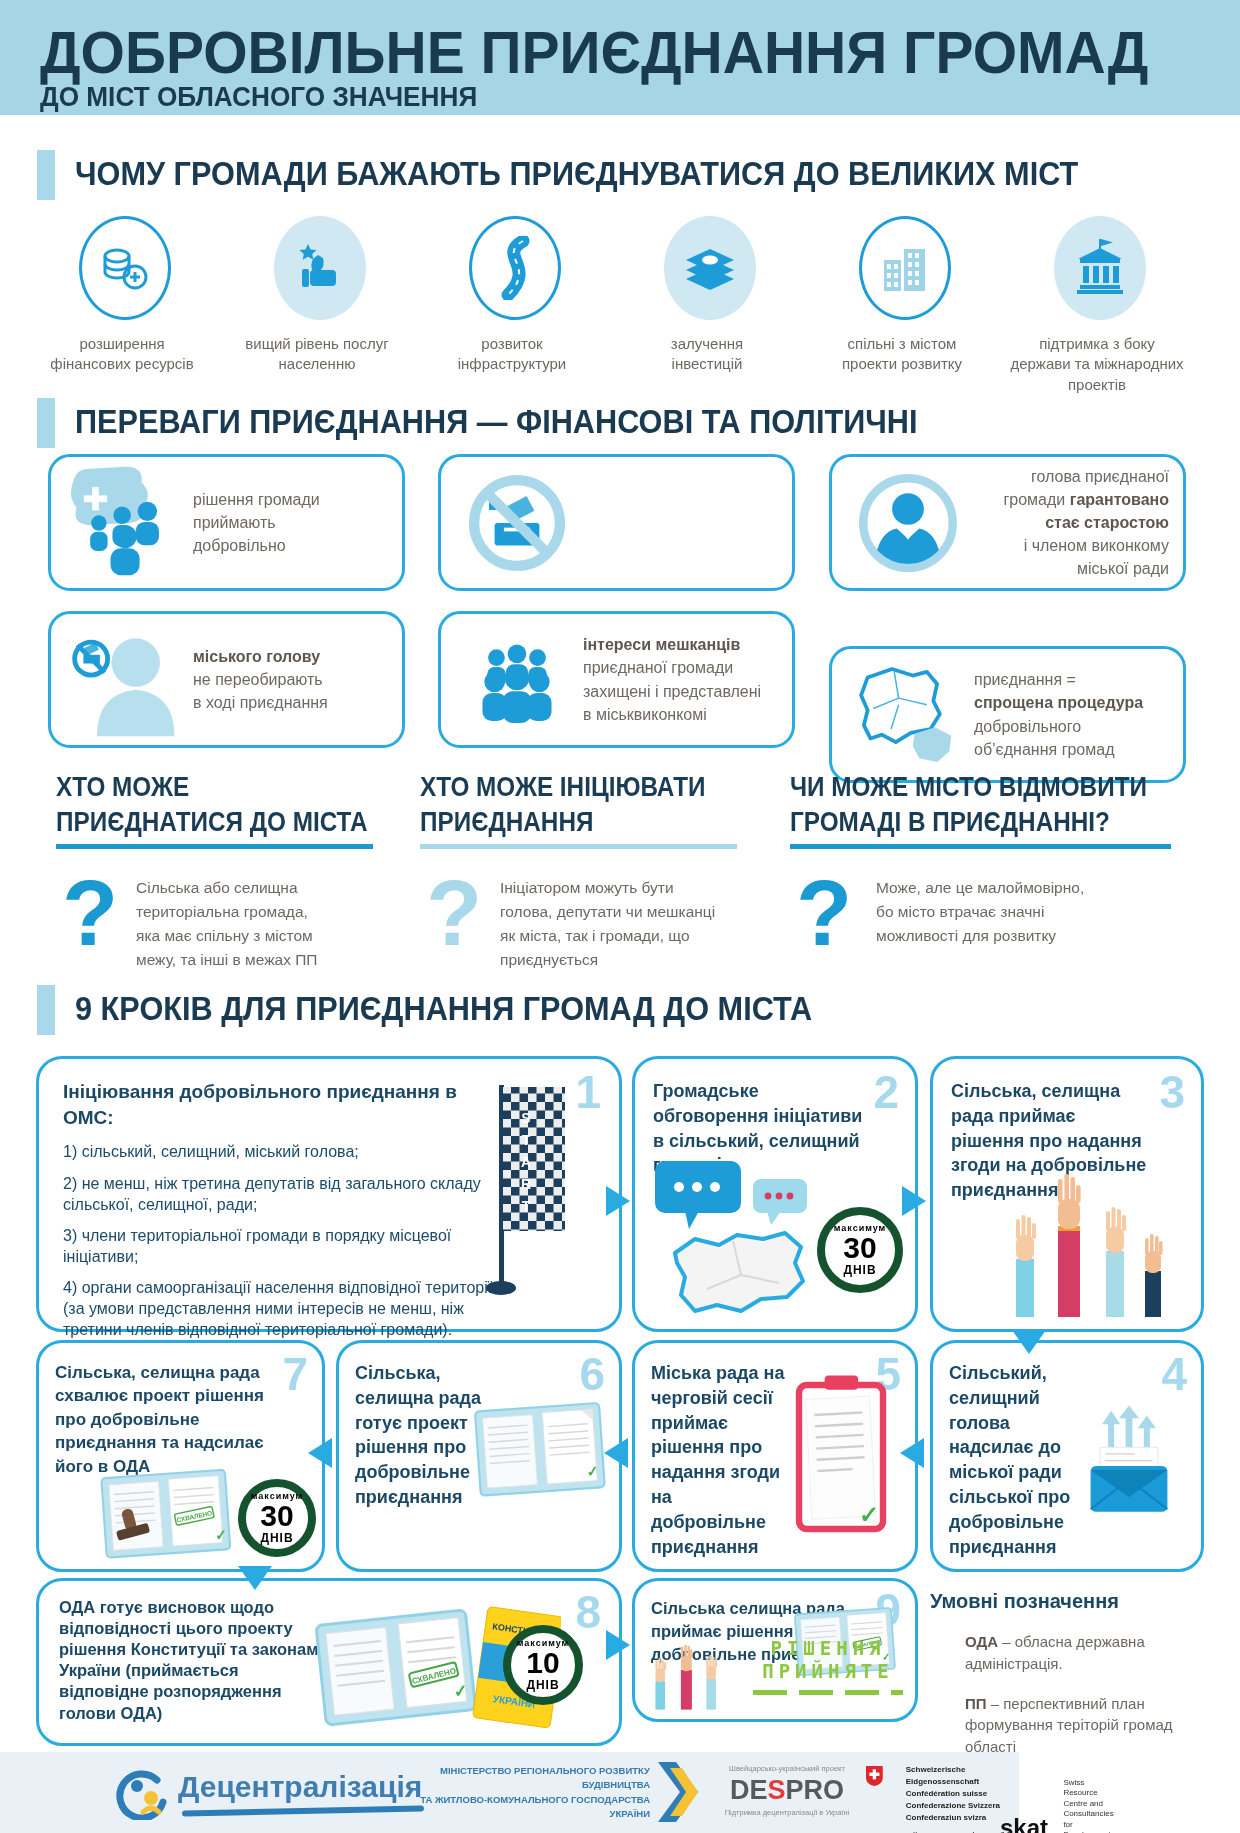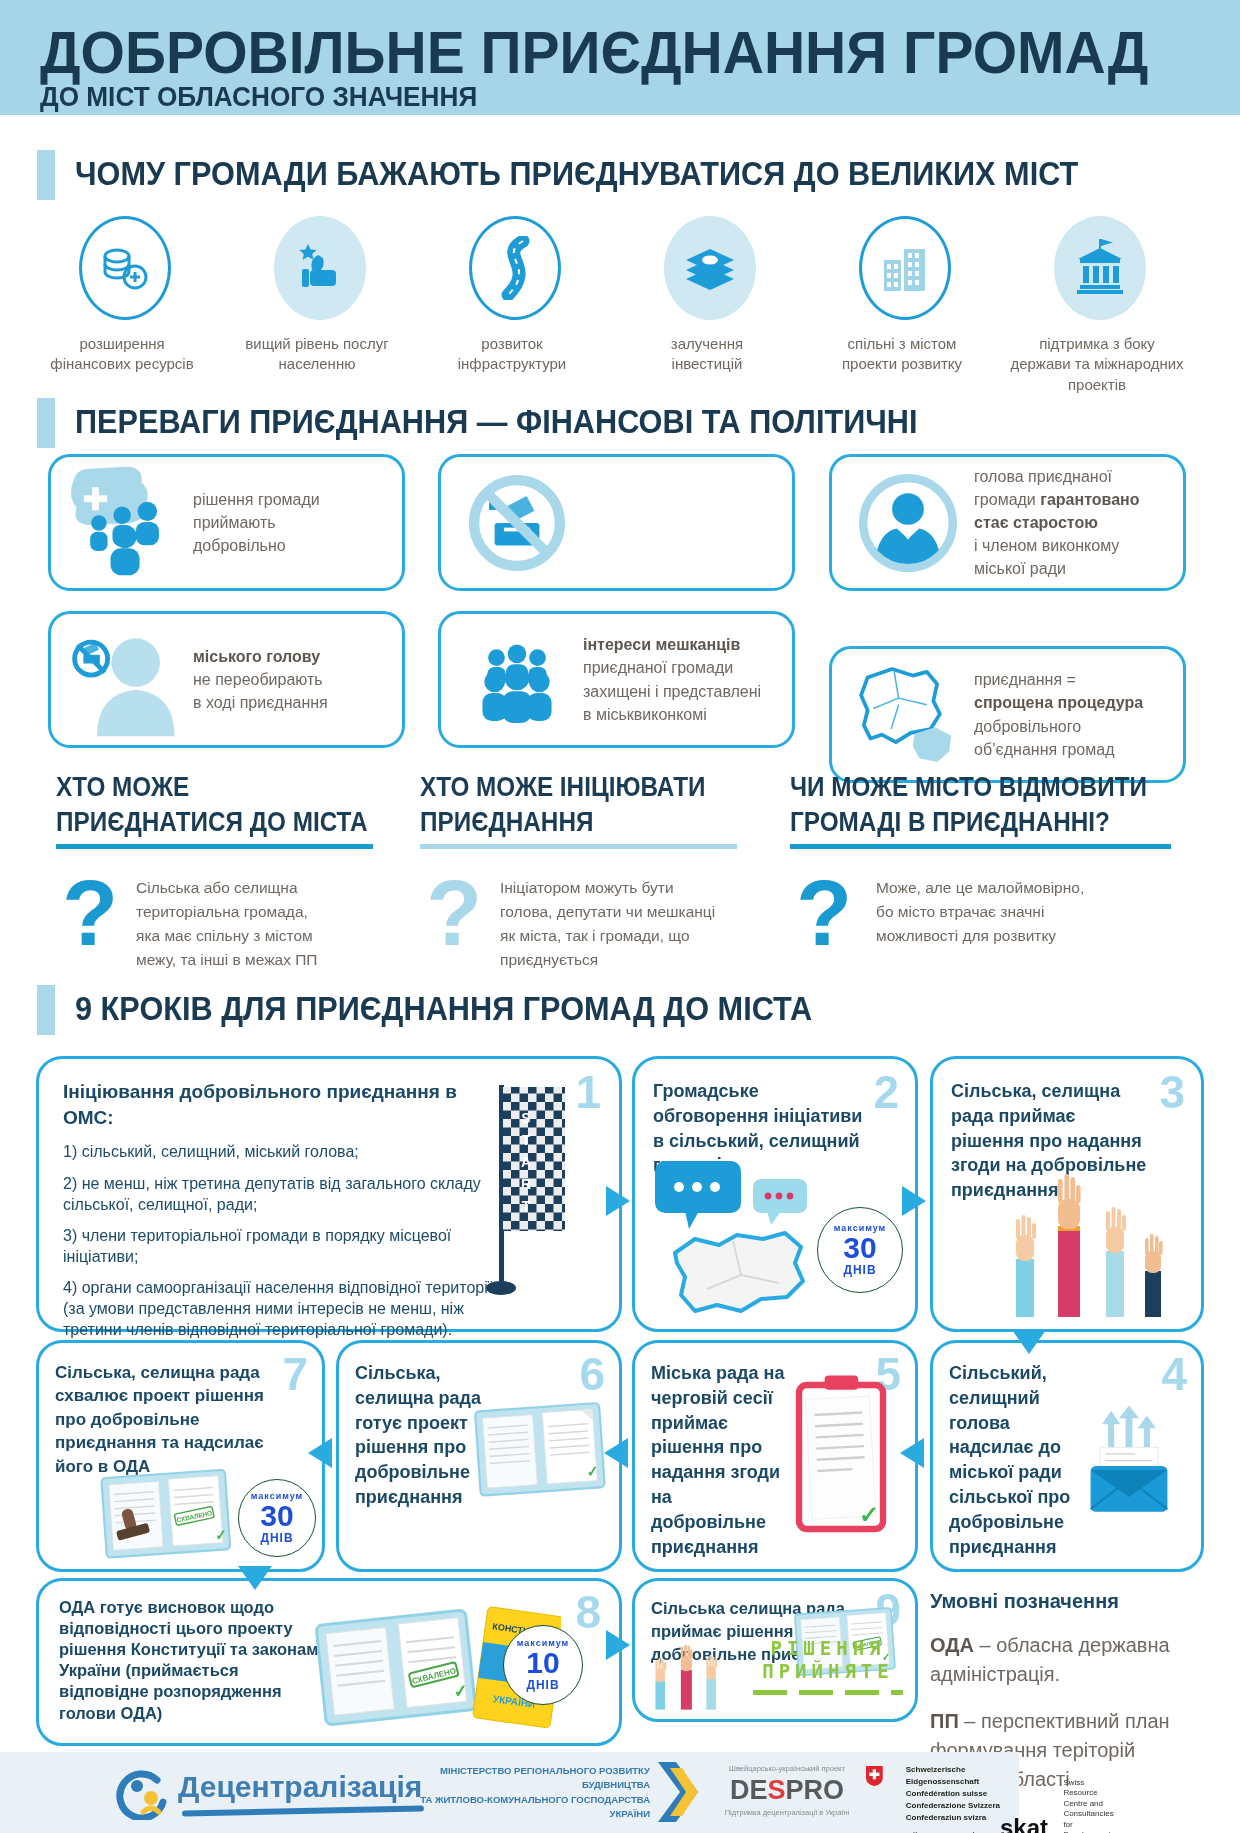--- a/index.html
+++ b/index.html
@@ -26,31 +26,31 @@
   
   .qhead{font-size:27px;line-height:1.3;font-weight:600;color:#1a3c55;transform:scaleX(.9);transform-origin:left top;white-space:pre-line;}
   .qline{height:5px;}
   .qmark{font-size:92px;font-weight:700;line-height:.9;}
   .qtext{font-size:15.5px;line-height:1.55;color:#6f6861;white-space:pre-line;}
   
   .stepbox{border:3.5px solid #29abe2;border-radius:26px;box-sizing:border-box;background:#fff;}
   .num{font-size:46px;font-weight:800;color:#a7d9ee;line-height:1;}
   .stitle{font-size:18px;font-weight:700;line-height:1.38;color:#1b4965;}
   .sitem{font-size:16px;line-height:1.32;color:#1d4b68;margin-top:10px;white-space:pre-line;}
-  .badge{border-radius:50%;background:#fff;border:1px solid #14532d;color:#1d4ed8;display:flex;flex-direction:column;align-items:center;justify-content:center;box-sizing:border-box;}
+  .badge{border-radius:50%;background:#fff;border:8px solid #14532d;color:#000000;display:flex;flex-direction:column;align-items:center;justify-content:center;box-sizing:border-box;}
   .badge .btop{font-size:9px;font-weight:700;letter-spacing:1px;}
   .badge .bval{font-size:30px;font-weight:700;line-height:1;}
   .badge .bunit{font-size:12px;font-weight:700;letter-spacing:1px;}
   .tri-r{width:0;height:0;border-top:15px solid transparent;border-bottom:15px solid transparent;border-left:24px solid #29abe2;}
   .tri-l{width:0;height:0;border-top:15px solid transparent;border-bottom:15px solid transparent;border-right:24px solid #29abe2;}
   .tri-d{width:0;height:0;border-left:17px solid transparent;border-right:17px solid transparent;border-top:24px solid #29abe2;}
   .result{font-family:"DejaVu Sans Mono",monospace;font-size:19px;font-weight:700;letter-spacing:5px;line-height:1.25;color:#8dc63f;white-space:pre-line;text-align:center;}
   .result-underline{height:5px;background:repeating-linear-gradient(90deg,#8dc63f 0 34px,transparent 34px 46px);}
   .legend-title{font-size:20px;font-weight:700;color:#1b4965;}
-  .legend-item{font-size:20px;line-height:1.45;color:#6f6861;margin-top:18px;}
+  .legend-item{font-size:15px;line-height:1.45;color:#6f6861;margin-top:18px;margin-left:35px;}
   .legend-item b{color:#5e564f;}
   
   #ftr{left:0;top:1752px;width:1019px;height:81px;background:#e9f1f6;}
   .dc-name{font-size:30px;font-weight:700;color:#3f7db3;}
   .min-t{font-size:9.5px;line-height:1.5;font-weight:700;color:#3579ad;text-align:right;white-space:pre-line;}
   .despro-sm{font-size:7.5px;color:#8a8a8a;text-align:center;white-space:nowrap;}
   .despro-n{font-size:27px;font-weight:700;color:#58595b;text-align:center;line-height:1;}
   .despro-n .red{color:#e23b3b;}
   .swiss-l{font-size:8px;line-height:1.5;font-weight:700;color:#1d1d1b;white-space:pre-line;}
   .swiss-b{font-size:8.5px;font-weight:700;color:#1d1d1b;margin-top:7px;}
@@ -193,21 +193,21 @@
         <rect x="30" y="34" width="12" height="12" fill="#1e9cd7"></rect>
         <rect x="50" y="36" width="26" height="18" fill="#49b3e0" transform="rotate(-28 63 45)"></rect>
         <rect x="36" y="60" width="48" height="24" rx="3" fill="#1e9cd7"></rect>
           <rect x="46" y="65" width="28" height="4" fill="#fff"></rect>
         <circle cx="60" cy="60" r="46" fill="none" stroke="#a9d8ea" stroke-width="11"></circle>
         <rect x="14" y="54.5" width="92" height="11" fill="#a9d8ea" transform="rotate(45 60 60)"></rect>
         </svg>
     </div>
   </div>
 
-  <div class="abs card" style="left:829px;top:454px;">
+  <div class="abs card" style="left:829px;top:454px;text-align:right;">
     <div class="ic">
       <svg width="112" height="112" viewBox="0 0 120 120">
         <defs>
             <clipPath id="mcl">
               <circle cx="60" cy="60" r="44"></circle>
             </clipPath>
           </defs>
         <circle cx="60" cy="60" r="48" fill="#fff" stroke="#a9d8ea" stroke-width="9"></circle>
         <g clip-path="url(#mcl)" fill="#1e9cd7">
           <circle cx="60" cy="45" r="17"></circle>

